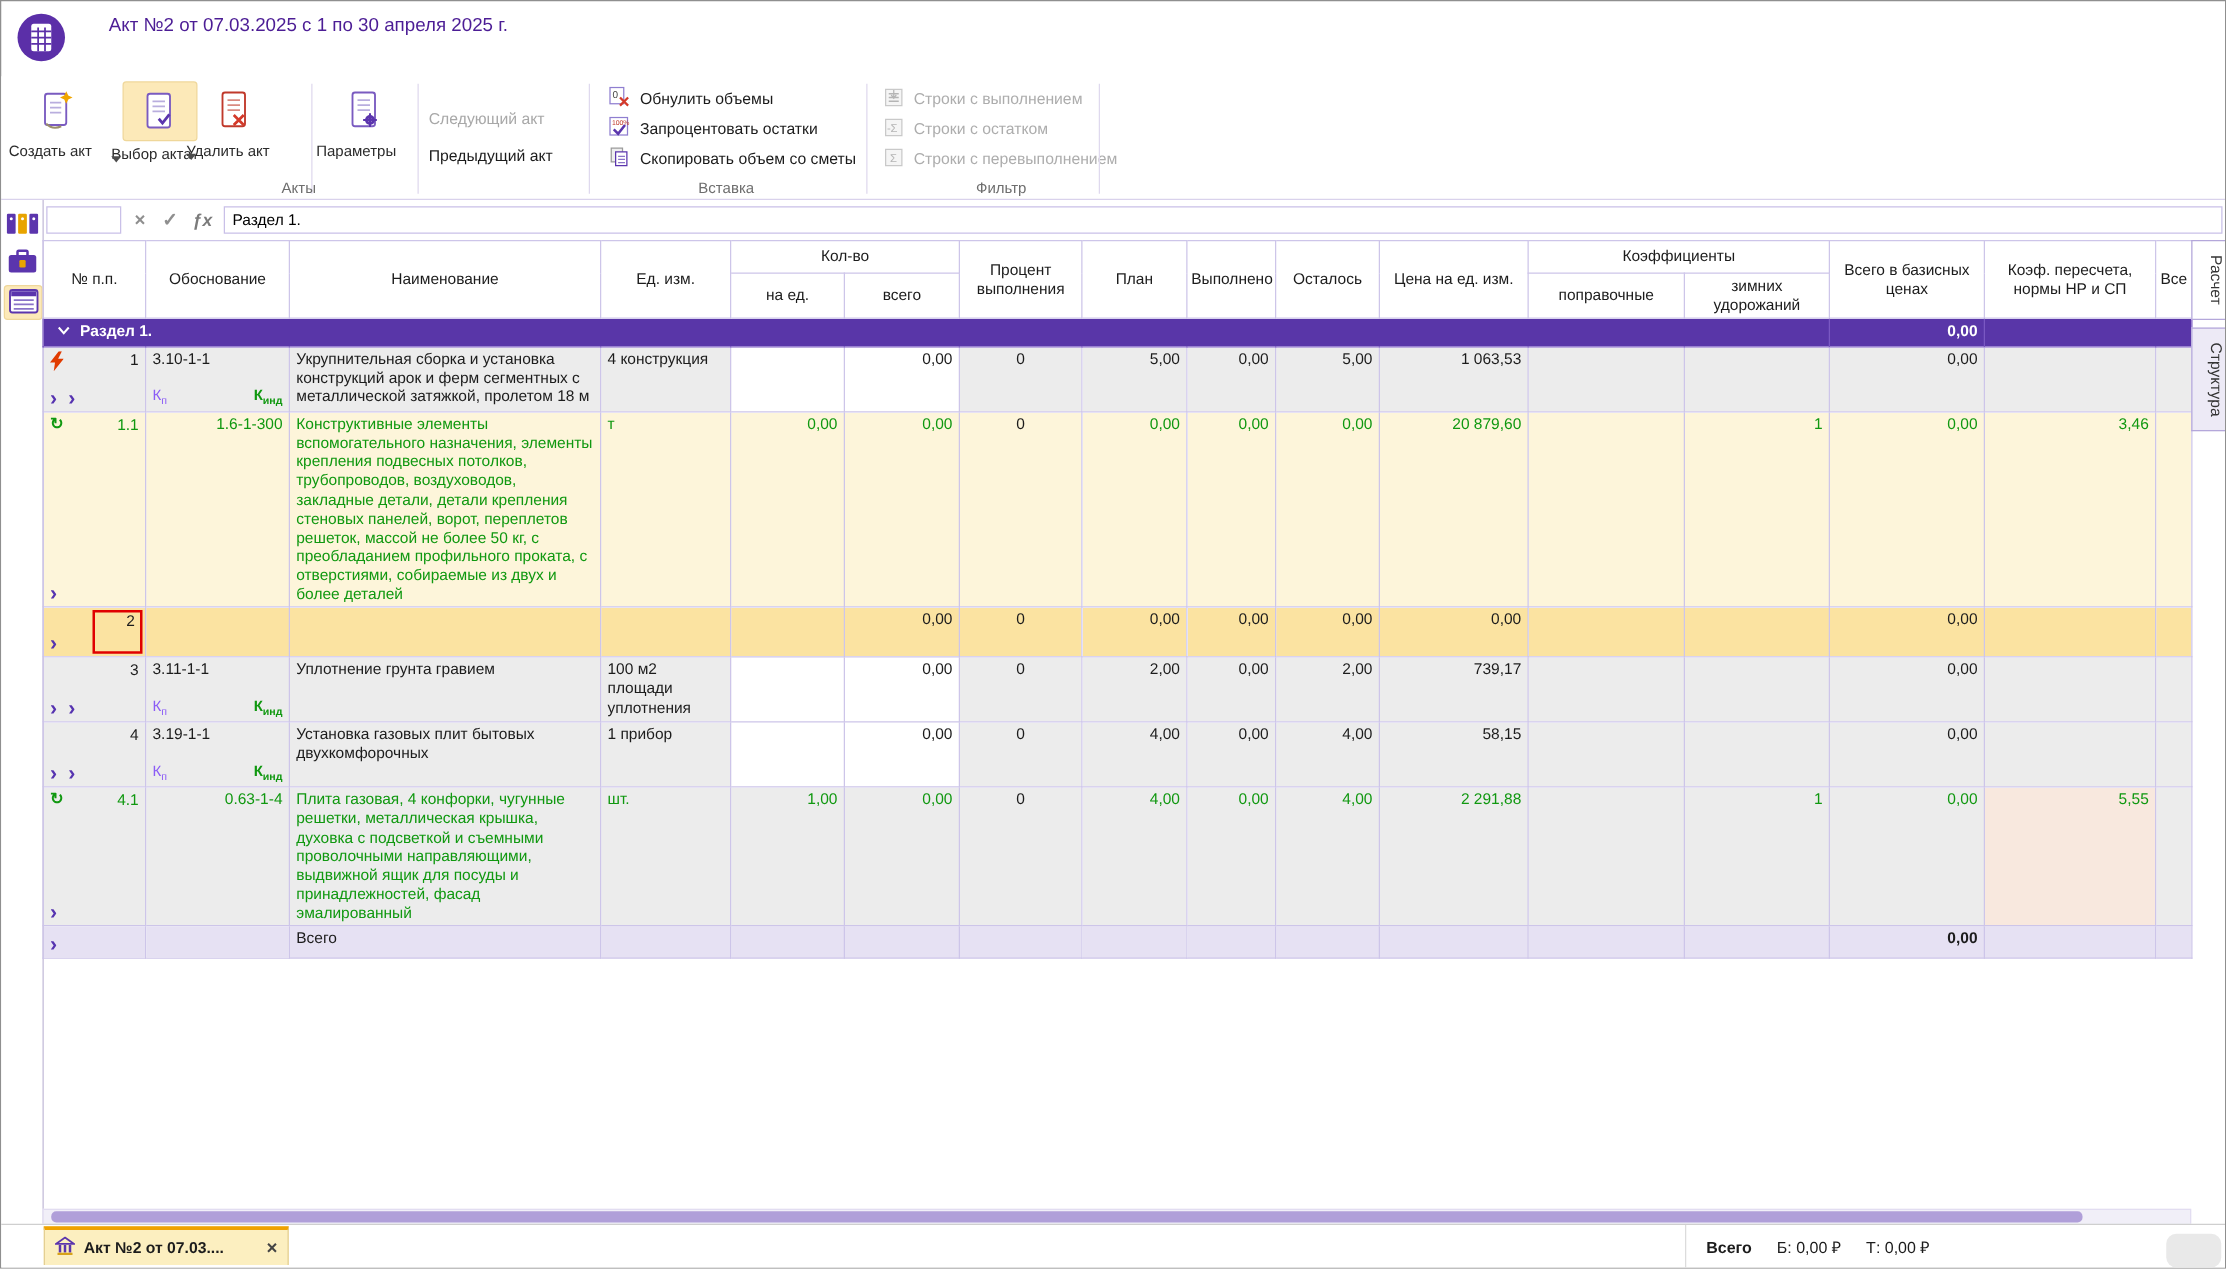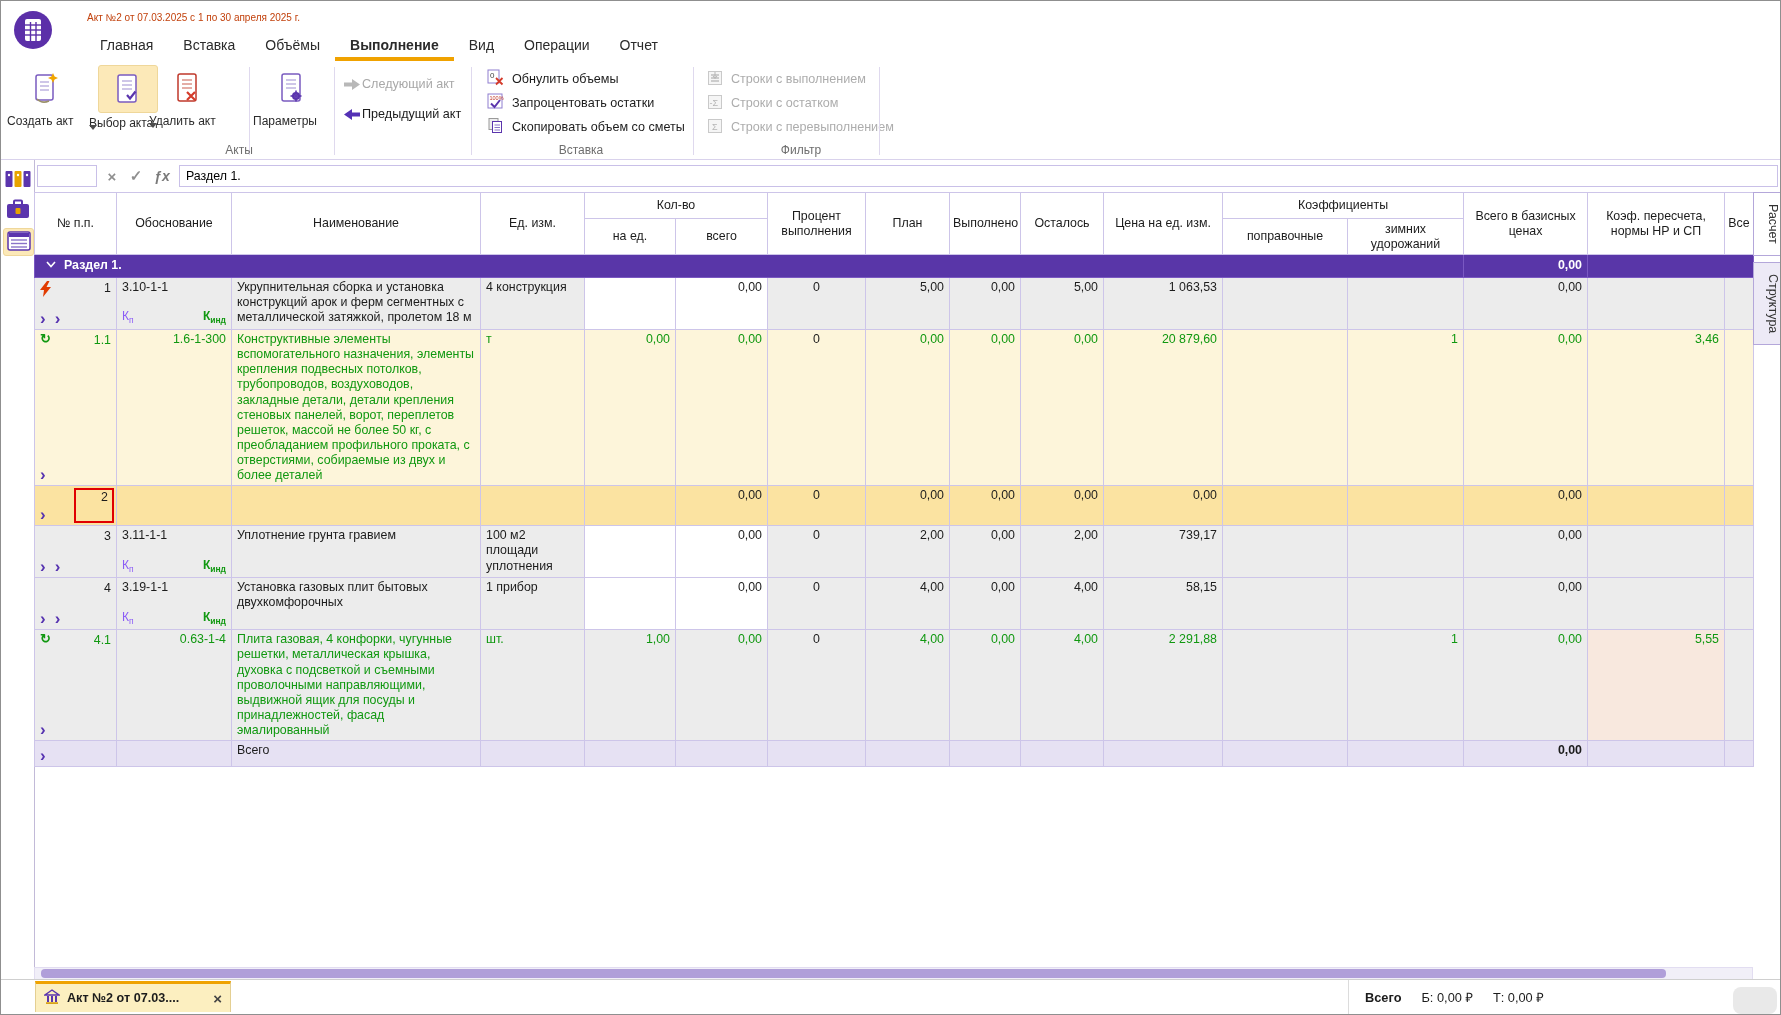--- a/index.html
+++ b/index.html
@@ -2,35 +2,35 @@
 <html><head>
 <meta charset="utf-8">
 <style>
   html,body{margin:0;padding:0;}
   body{width:1781px;height:1015px;position:relative;font-family:"Liberation Sans",sans-serif;
        background:#fff;color:#1c1c1c;overflow:hidden;font-size:12.4px;}
   .win{position:absolute;inset:0;border:1px solid #8f8f8f;box-sizing:border-box;background:#fff;}
 
   
   .logo{position:absolute;left:12px;top:9px;width:40px;height:40px;}
-  .title{position:absolute;left:86px;top:11px;font-size:10px;color:#c2410c;text-align:right;}
+  .title{position:absolute;left:86px;top:11px;font-size:15px;color:#4c1d95;text-align:right;}
   .tabs{position:absolute;left:84px;top:32px;display:flex;height:28px;}
   .tab{padding:0 15px;font-size:14px;color:#2b2b2b;line-height:24px;border-bottom:4px solid transparent;cursor:default;}
   .tab.active{font-weight:bold;border-bottom-color:#f0a200;}
 
   
   .ribbon{position:absolute;left:0;top:60px;right:0;height:98px;background:#fff;}
   .rsep{position:absolute;top:6px;height:88px;width:1px;background:#dfd9ee;}
   .rb-big{position:absolute;top:4px;width:78px;text-align:left;cursor:default;}
   .rb-icon{display:flex;align-items:center;justify-content:center;width:58px;height:46px;margin:0 auto;border-radius:3px;}
   .rb-big.hl .rb-icon{background:#fce9b8;border:1px solid #efd79a;}
   .rb-label{display:block;font-size:12px;color:#2b2b2b;margin-top:3px;}
   .rb-drop{width:0;height:0;border-left:4px solid transparent;border-right:4px solid transparent;
            border-top:5px solid #4c4c4c;margin:4px auto 0;}
-  .rb-nav{position:absolute;left:342px;display:flex;align-items:center;gap:1px;height:22px;font-size:12.6px;}
+  .rb-nav{position:absolute;left:342px;display:flex;align-items:center;gap:15px;height:22px;font-size:12.6px;flex-direction:column;}
   .rb-nav.dis{color:#a8a8a8;}
   .rlist-item{position:absolute;display:flex;align-items:center;gap:8px;font-size:12.6px;height:20px;}
   .rlist-item.dis{color:#adadad;}
   .rgroup-label{position:absolute;top:82px;font-size:12px;color:#6e6e6e;transform:translateX(-50%);}
   .hline1{position:absolute;left:0;right:0;top:158px;height:1px;background:#d9d2ec;}
 
   
   .fbar{position:absolute;left:36px;top:161px;right:2px;height:28px;display:flex;align-items:center;gap:6px;}
   .fcell{width:52px;height:20px;border:1px solid #c9c0e8;background:#fff;font-size:12px;padding:0 3px;}
   .fbtn{color:#8f8f8f;font-size:15px;font-weight:bold;width:18px;text-align:center;cursor:default;}
@@ -126,29 +126,20 @@
       <g stroke="#5b2fa8" stroke-width="1.4">
         <line x1="12" y1="15" x2="28" y2="15"></line>
           <line x1="12" y1="20" x2="28" y2="20"></line>
         <line x1="12" y1="25" x2="28" y2="25"></line>
           <line x1="17.5" y1="12" x2="17.5" y2="31"></line>
         <line x1="23" y1="12" x2="23" y2="31"></line>
       </g>
     </svg>
   </div>
   <div class="title">Акт №2 от 07.03.2025 с 1 по 30 апреля 2025 г.</div>
-  <div class="tabs">
-      <div class="tab">Главная</div>
-      <div class="tab">Вставка</div>
-      <div class="tab">Объёмы</div>
-      <div class="tab active">Выполнение</div>
-      <div class="tab">Вид</div>
-      <div class="tab">Операции</div>
-      <div class="tab">Отчет</div>
-    </div>
 
   <div class="ribbon">
     <div class="rb-big" style="left:6px">
       <span class="rb-icon">
         <svg width="26" height="32" viewBox="0 0 26 32">
           <rect x="3" y="3" width="17" height="25" rx="2" fill="#fff" stroke="#7a5bc0" stroke-width="1.5"></rect>
           <g stroke="#b9aede" stroke-width="1.4">
               <line x1="7" y1="10" x2="16" y2="10"></line>
               <line x1="7" y1="14" x2="16" y2="14"></line>
               <line x1="7" y1="18" x2="16" y2="18"></line>

